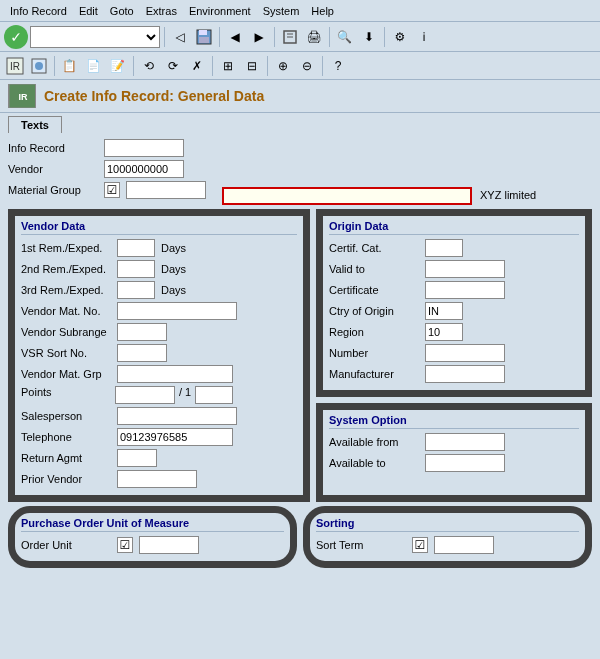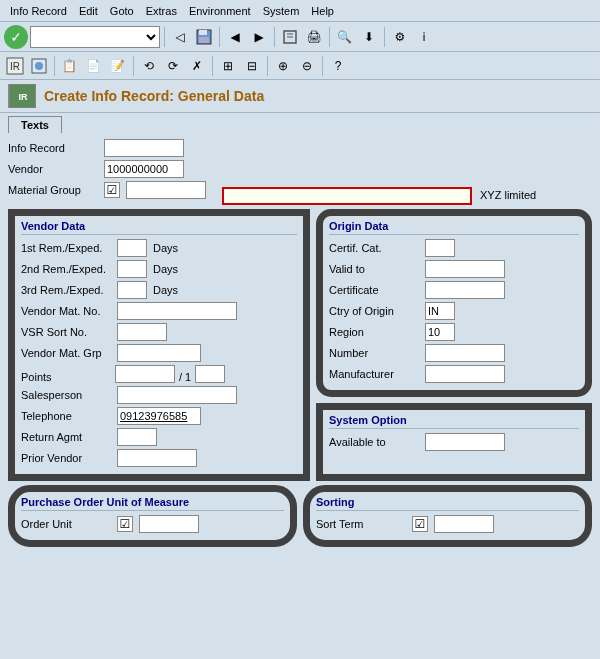--- a/index.html
+++ b/index.html
@@ -200,32 +200,32 @@
       color: #000080;
       margin-bottom: 4px;
       border-bottom: 1px solid #a0b4c8;
       padding-bottom: 2px;
     }
 
     
     .form-input.w40 { width: 40px; }
     .form-input.w50 { width: 50px; }
     .form-input.w60 { width: 60px; }
-    .form-input.w30 { width: 30px; }
-    .form-input.w100 { width: 84px; text-decoration: underline; }
+    .form-input.w30 { width: 38px; }
+    .form-input.w100 { width: 116px; }
 
     
     .points-row {
       display: flex;
-      align-items: flex-end;
+      align-items: flex-start;
       gap: 4px;
     }
 
     .vendor-section { min-width: 290px; }
-    .origin-section { flex: 1; border-radius: 15px; }
+    .origin-section { flex: 1; }
 
     .bottom-section-row {
       display: flex;
       gap: 6px;
       margin-top: 4px;
     }
     .panel-half { flex: 1; border-radius: 22px; }
 
   </style>
 </head>
@@ -362,20 +362,24 @@
       <div class="form-row">
         <span class="form-label">3rd Rem./Exped.</span>
         <input class="form-input w30" type="text" value="" style="">
         <span class="form-label">Days</span>
       </div>
       <div class="form-row">
         <span class="form-label">Vendor Mat. No.</span>
         <input class="form-input w120" type="text" value="" style="">
       </div>
       <div class="form-row">
+        <span class="form-label">Vendor Subrange</span>
+        <input class="form-input w50" type="text" value="" style="">
+      </div>
+      <div class="form-row">
         <span class="form-label">VSR Sort No.</span>
         <input class="form-input w50" type="text" value="" style="">
       </div>
       <div class="form-row">
         <span class="form-label">Vendor Mat. Grp</span>
         <input class="form-input w100" type="text" value="" style="">
       </div>
       <div class="form-row points-row">
         <span class="form-label">Points</span>
         <input class="form-input w60" type="text" value="" style="">
@@ -431,20 +435,24 @@
         </div>
         <div class="form-row">
           <span class="form-label">Manufacturer</span>
           <input class="form-input w80" type="text" value="" style="">
         </div>
       </div>
 
       <div class="panel">
         <div class="panel-title">System Option</div>
         <div class="form-row">
+          <span class="form-label">Available from</span>
+          <input class="form-input w80" type="text" value="" style="">
+        </div>
+        <div class="form-row">
           <span class="form-label">Available to</span>
           <input class="form-input w80" type="text" value="" style="">
         </div>
       </div>
     </div>
   </div>
 
   <div class="bottom-section-row">
 
     <div class="panel panel-half">

